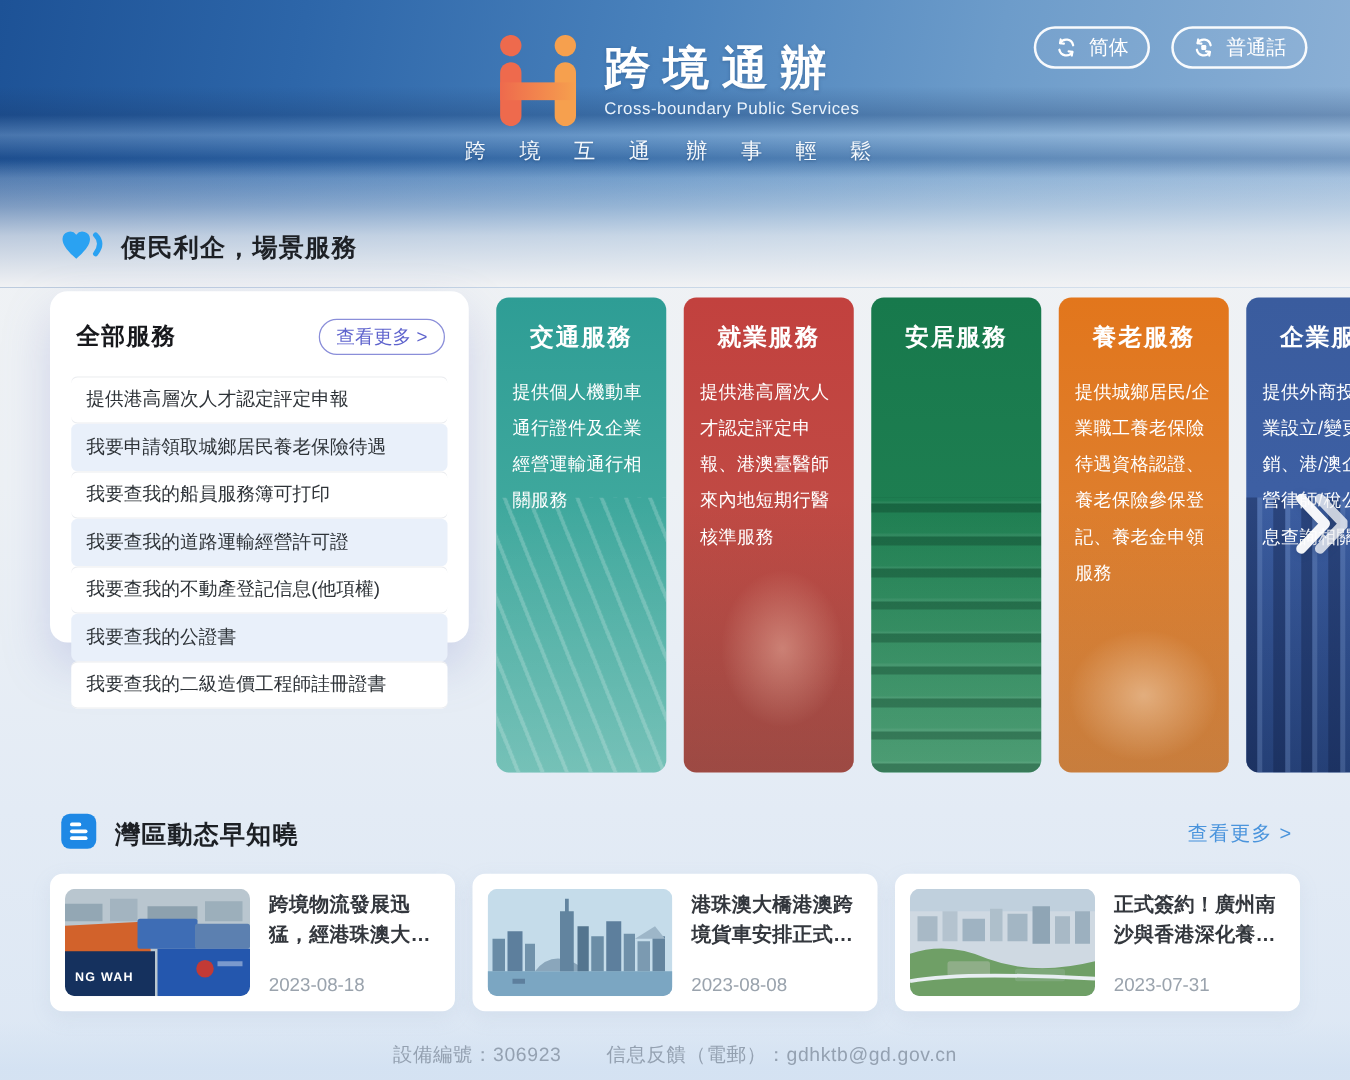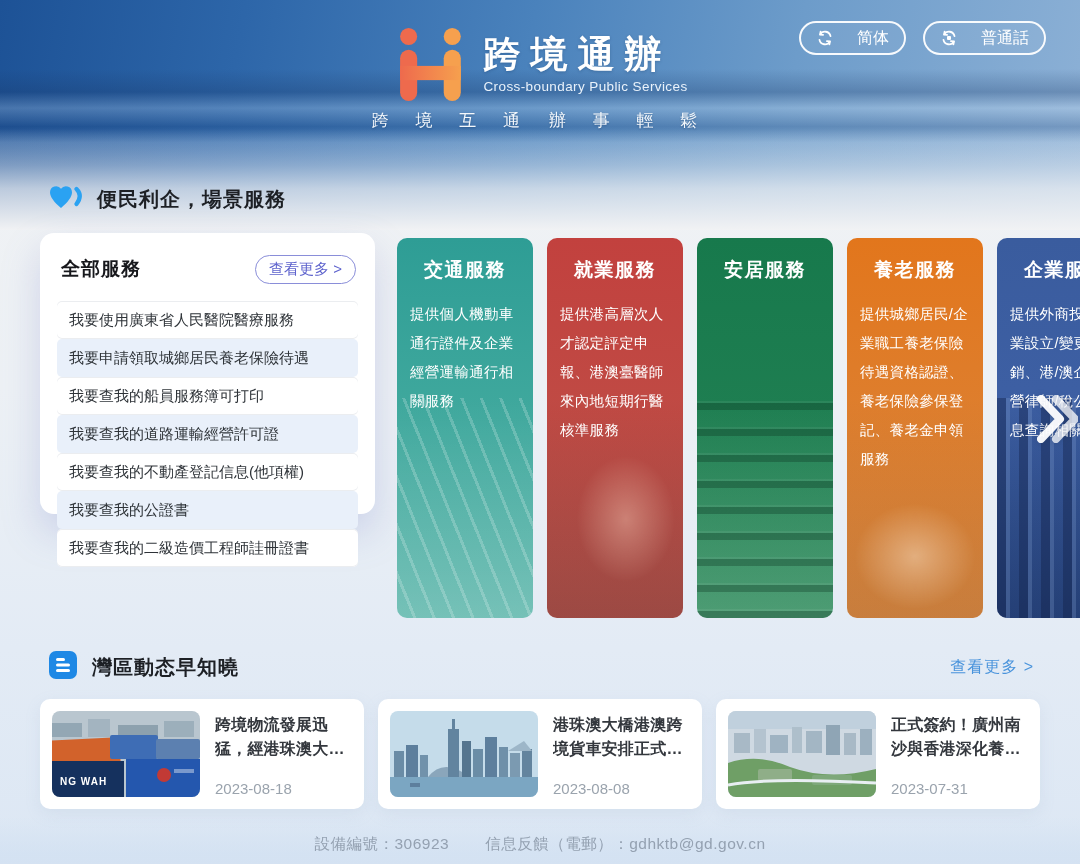--- a/index.html
+++ b/index.html
@@ -8,21 +8,21 @@
     background:linear-gradient(180deg,#f1f2f4 0%,#edf1f5 45%,#e3ebf5 75%,#dce7f4 100%);}
 
   
   .hero{position:relative;height:230px;
     background:
       linear-gradient(180deg,rgba(241,242,244,0) 56%,rgba(241,242,244,.75) 82%,#f1f2f4 100%),
       linear-gradient(180deg,rgba(10,40,90,0) 30%,rgba(22,52,100,.28) 40%,rgba(225,238,250,.22) 47%,rgba(28,58,108,.20) 55%,rgba(200,220,240,.15) 62%,rgba(10,40,90,0) 72%),
       linear-gradient(100deg,#1d5296 0%,#2d66a9 22%,#4a82bc 48%,#6d9cca 72%,#8db1d6 100%);}
   .lang-buttons{position:absolute;top:21px;right:34px;display:flex;gap:17px;z-index:6;}
   .lang-btn{height:34px;padding:0 15px;border:2px solid rgba(255,255,255,.95);border-radius:18px;
-    background:rgba(255,255,255,.05);color:#fff;font-size:16px;display:flex;align-items:center;gap:23px;cursor:pointer;}
+    background:rgba(255,255,255,.05);color:#fff;font-size:16px;display:flex;align-items:center;gap:9px;cursor:pointer;}
   .lang-btn svg{display:block;}
   .logo-row{position:absolute;top:27px;left:50%;transform:translateX(-50%);display:flex;align-items:center;gap:15px;z-index:5;}
   .logo-mark svg{display:block;}
   .logo-title{font-size:37px;font-weight:bold;color:#fff;letter-spacing:10px;line-height:1.15;white-space:nowrap;text-shadow:0 1px 3px rgba(10,40,80,.25);}
   .logo-sub{font-size:13.5px;color:#e9f2fb;letter-spacing:.4px;margin-top:3px;}
   .tagline{position:absolute;top:109px;left:0;right:0;text-align:center;color:#f4f8fc;font-size:17px;letter-spacing:11px;z-index:5;text-shadow:0 1px 2px rgba(10,40,80,.3);}
   .tagline .gap{display:inline-block;width:18px;}
   .section-title-row{position:absolute;left:48px;bottom:14px;display:flex;align-items:center;gap:13px;z-index:5;}
   .section-title{font-size:20px;font-weight:600;color:#1d2025;letter-spacing:1px;}
 
@@ -157,21 +157,21 @@
   <div class="main">
 
     <div class="services-row">
 
       <div class="panel">
         <div class="panel-head">
           <span class="panel-title">全部服務</span>
           <button class="more-pill">查看更多 &gt;</button>
         </div>
         <div class="service-list">
-          <div class="service-item">我要使用廣東省人民醫院醫療服務</div>
+          <div class="service-item">提供港高層次人才認定評定申報</div>
           <div class="service-item">我要申請領取城鄉居民養老保險待遇</div>
           <div class="service-item">我要查我的船員服務簿可打印</div>
           <div class="service-item">我要查我的道路運輸經營許可證</div>
           <div class="service-item">我要查我的不動產登記信息(他項權)</div>
           <div class="service-item">我要查我的公證書</div>
           <div class="service-item">我要查我的二級造價工程師詿冊證書</div>
         </div>
       </div>
 
       <div class="cats">

